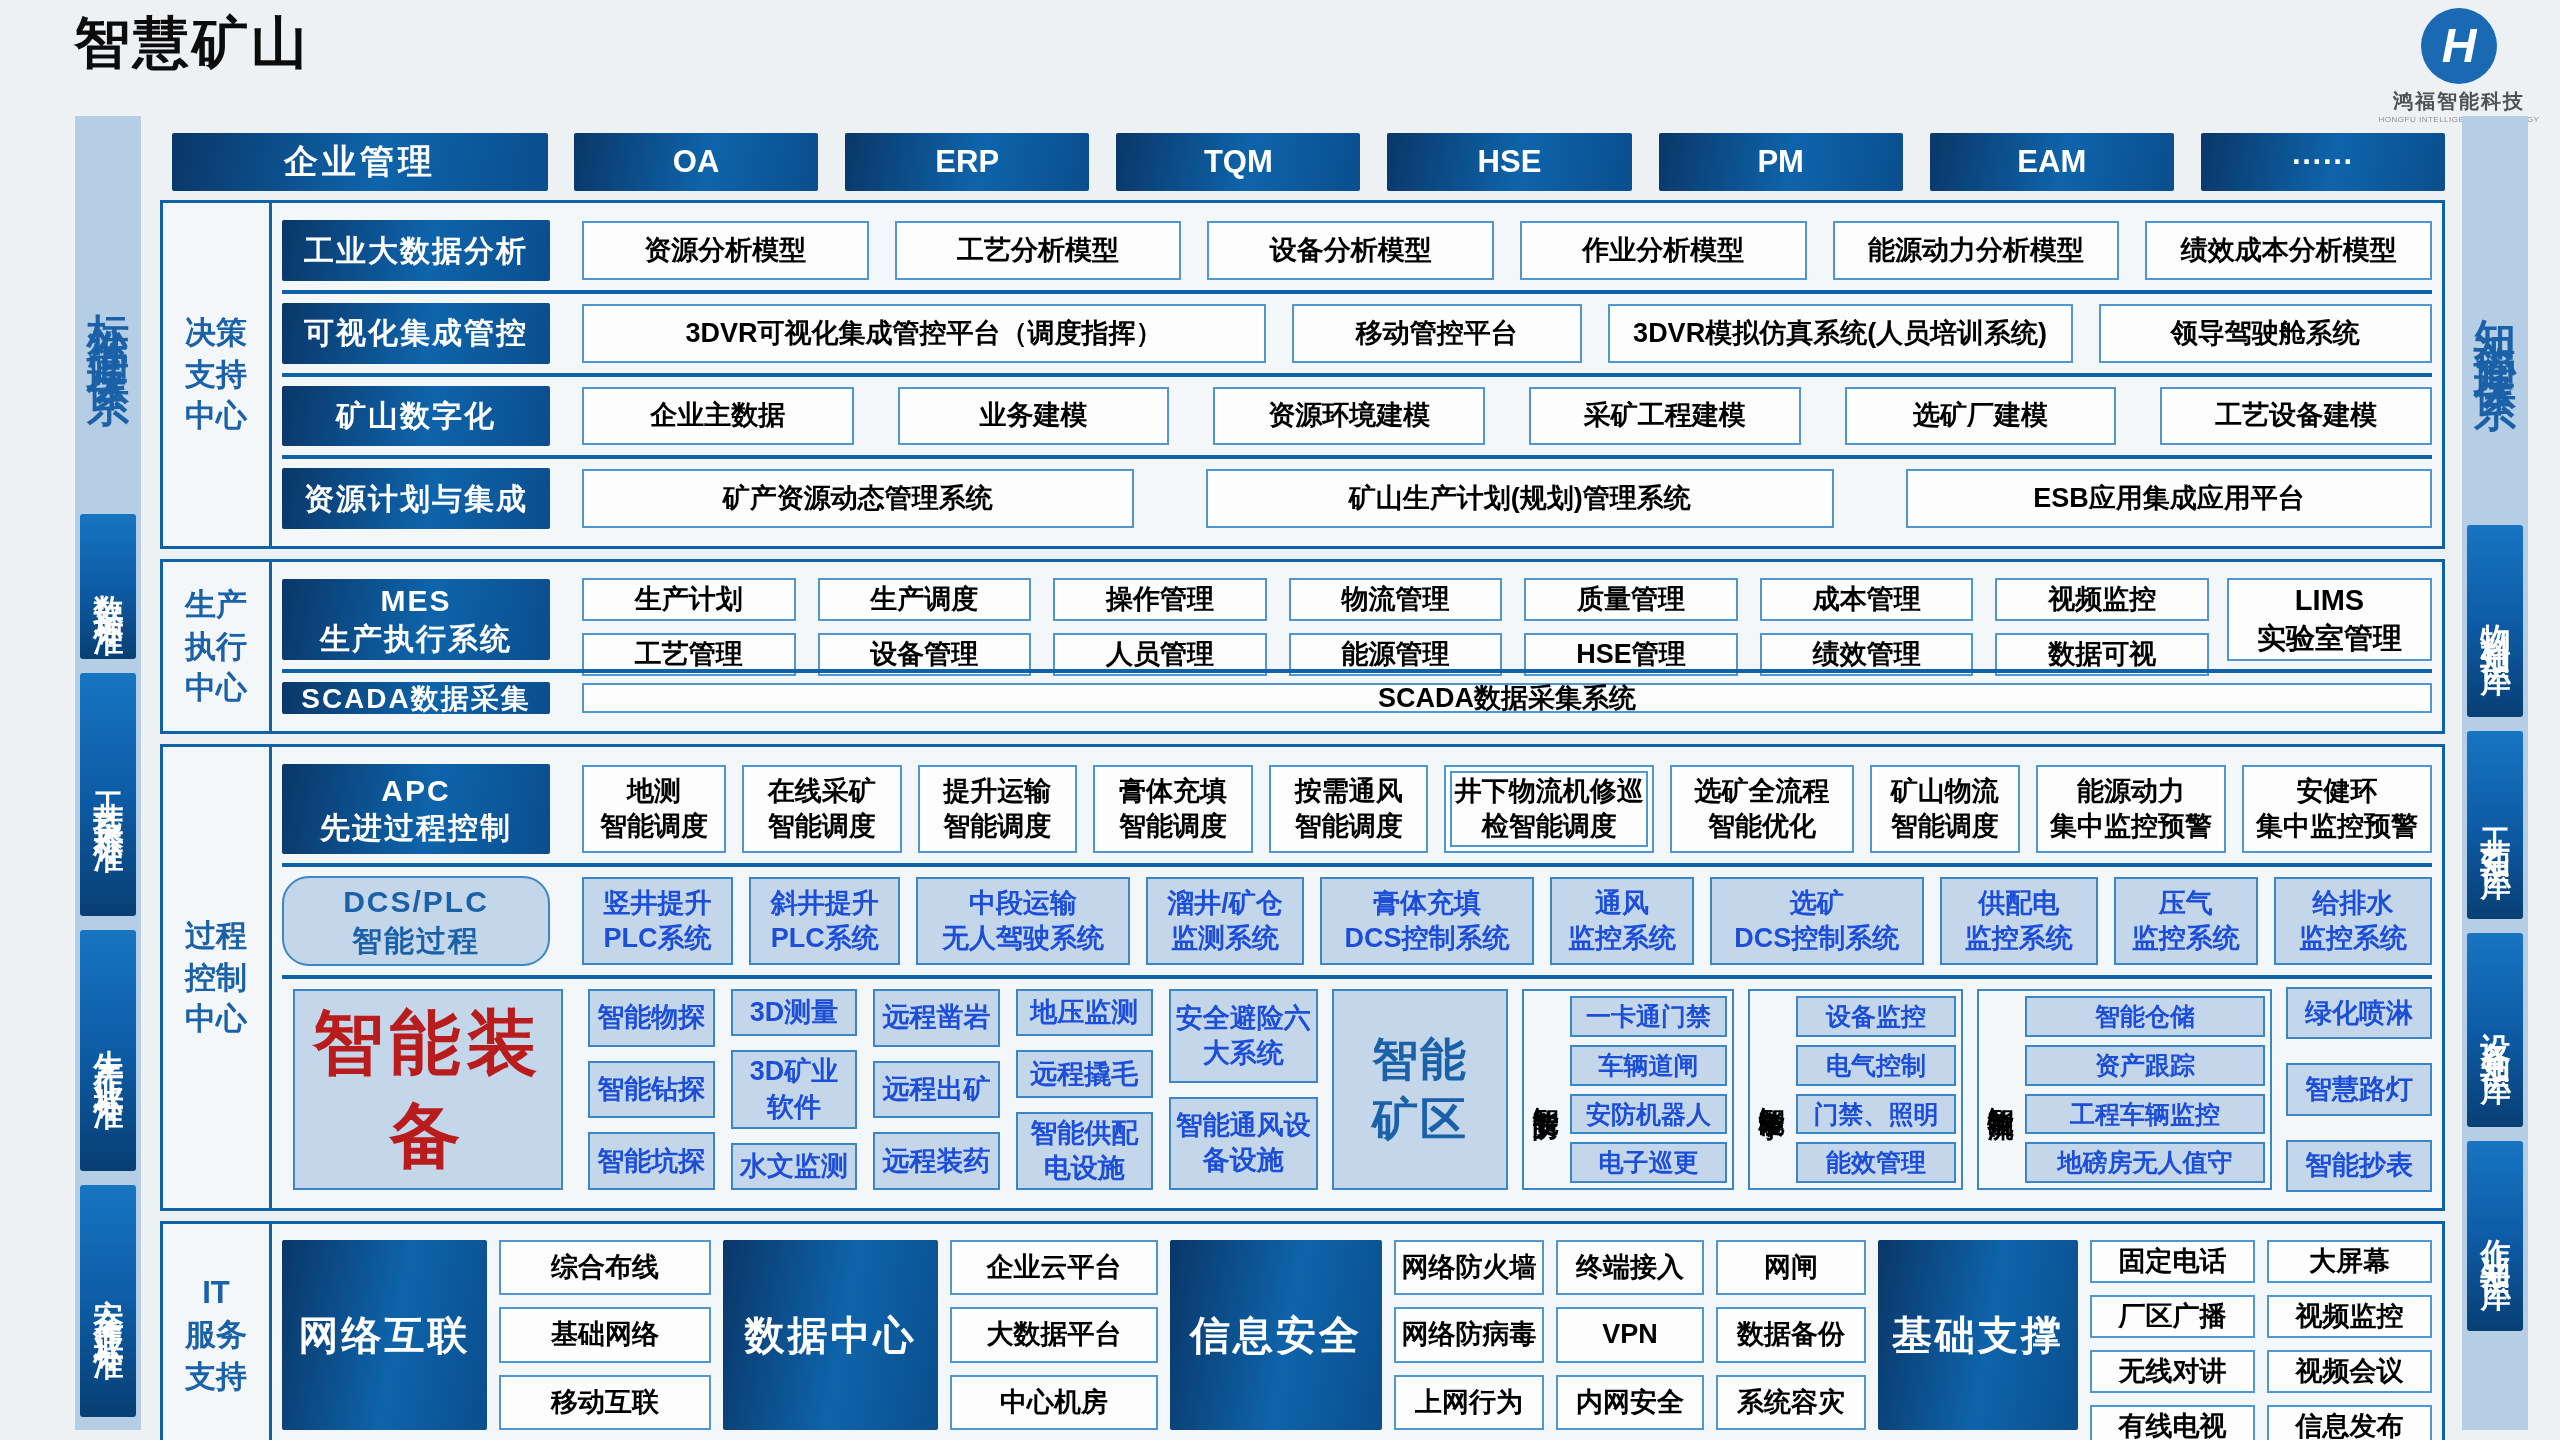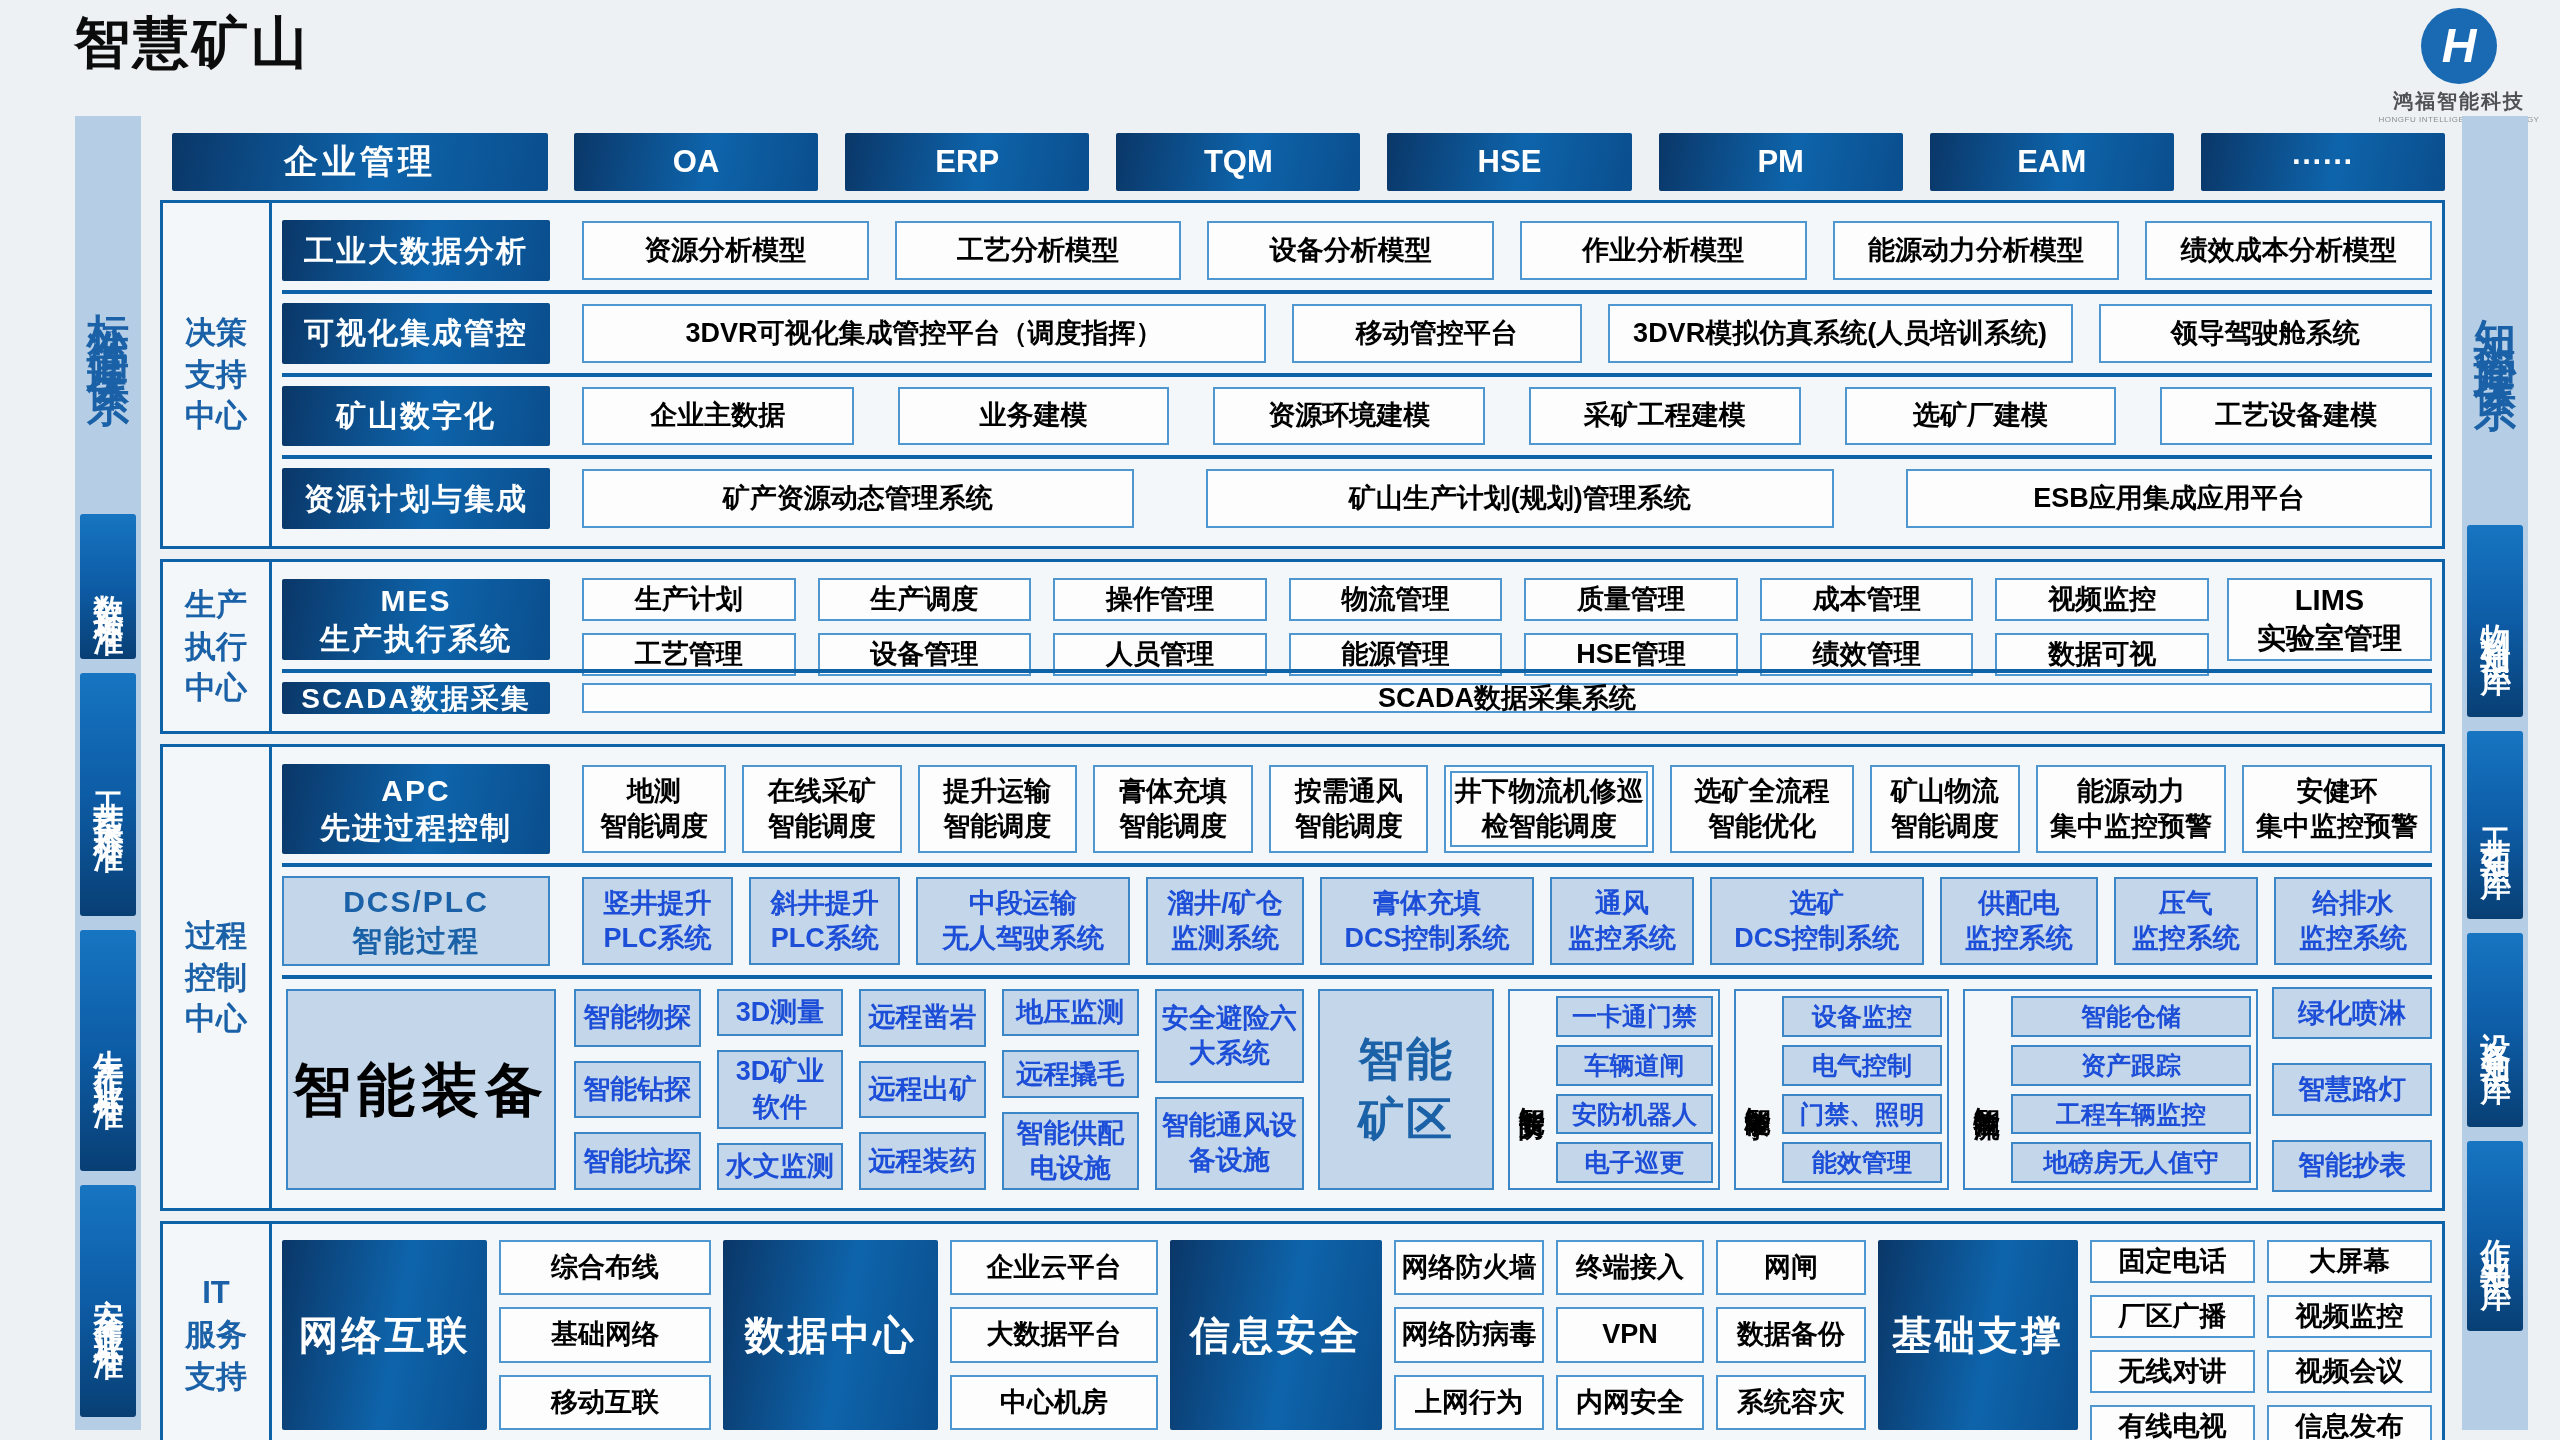--- a/index.html
+++ b/index.html
@@ -41,22 +41,22 @@
   .wb{background:#fdfdfe;border:2px solid #4e97d0;display:flex;align-items:center;justify-content:center;text-align:center;font-weight:bold;font-size:27px;color:#000;white-space:pre-line;line-height:1.3;box-sizing:border-box;padding:2px 4px;min-width:0;}
   .lb{background:#c4d7ea;border:2px solid #3a86c6;display:flex;align-items:center;justify-content:center;text-align:center;font-weight:bold;font-size:27px;color:#1d4ed8;white-space:pre-line;line-height:1.3;box-sizing:border-box;padding:2px 4px;min-width:0;}
   .double{box-shadow:inset 0 0 0 4px #fbfdfe, inset 0 0 0 6px #4e97d0;}
 
   .mes-row .row-label{font-size:30px;}
   .mes-grid{flex:1;display:flex;flex-direction:column;gap:12px;align-self:stretch;padding:8px 0 8px 14px;min-width:0;}
   .mes-grid .row-items{padding:0;gap:22px;}
   .lims{flex:0 0 205px;align-self:stretch;margin:8px 0;font-size:29px;}
 
   .blue-label{color:#1a61a7;}
-  .lb.row-label{font-size:30px;}
-  .big-label{flex:0 0 270px;align-self:stretch;margin:10px 4px;font-size:58px;letter-spacing:6px;color:#000000;}
+  .lb.row-label{font-size:30px;border-radius:27px;}
+  .big-label{flex:0 0 270px;align-self:stretch;margin:10px 11px;font-size:71px;letter-spacing:6px;color:#b91c1c;}
   .equip-row{gap:14px;}
   .equip-grid{flex:0 0 730px;display:flex;gap:16px;align-self:stretch;padding:10px 0;min-width:0;}
   .ecol{flex:1 1 0;display:flex;flex-direction:column;gap:14px;min-width:0;}
   .ecol>*{flex:1 1 0;}
   .zone-label{flex:0 0 176px;align-self:stretch;margin:10px 0;font-size:46px;letter-spacing:2px;color:#1a61a7;}
   .panel{align-self:stretch;margin:10px 0;border:2px solid #3a86c6;display:flex;gap:6px;padding:5px;box-sizing:border-box;min-width:0;}
   .v-label{writing-mode:vertical-lr;text-orientation:upright;font-weight:bold;font-size:26px;display:flex;align-items:center;justify-content:center;letter-spacing:2px;}
   .pcol{flex:1;display:flex;flex-direction:column;gap:8px;min-width:0;}
   .pcol>*{flex:1 1 0;font-size:25px;}
   .extras{flex:1;display:flex;flex-direction:column;gap:24px;align-self:stretch;padding:8px 0;min-width:0;}

